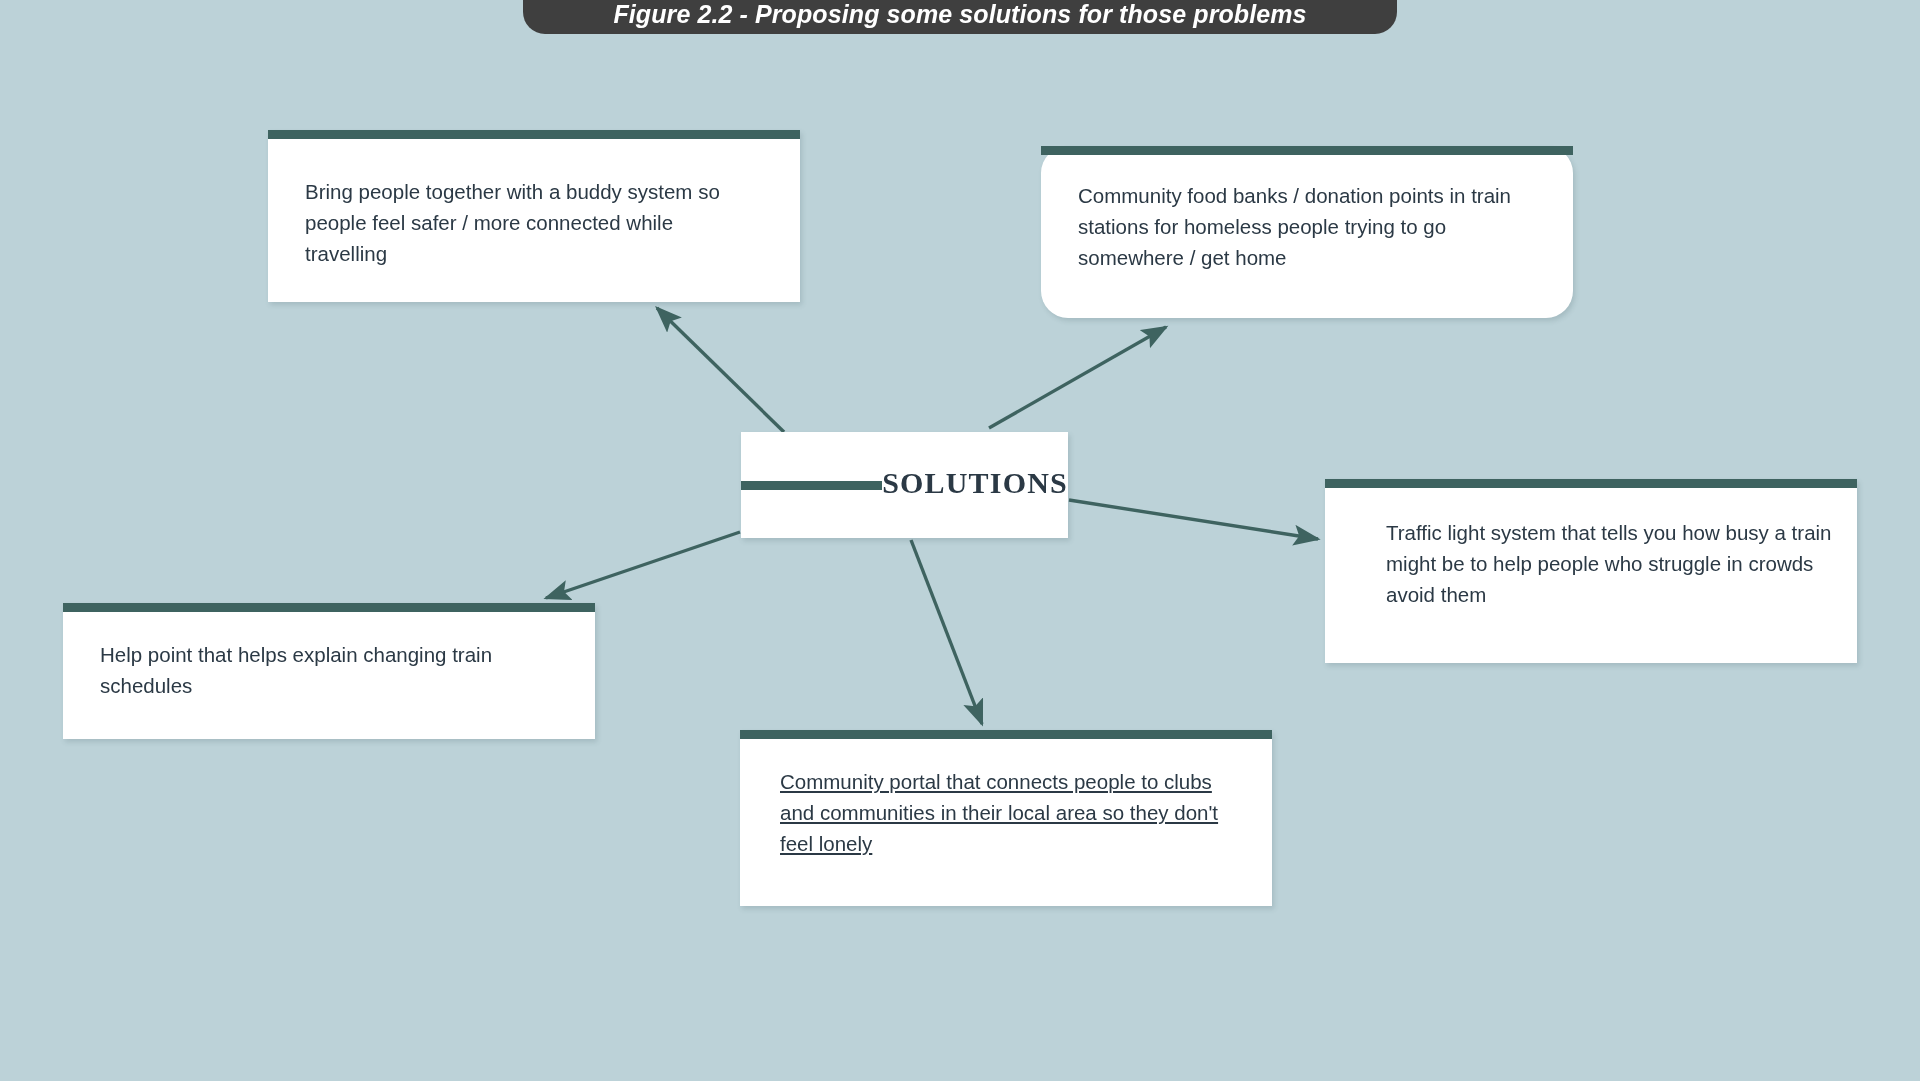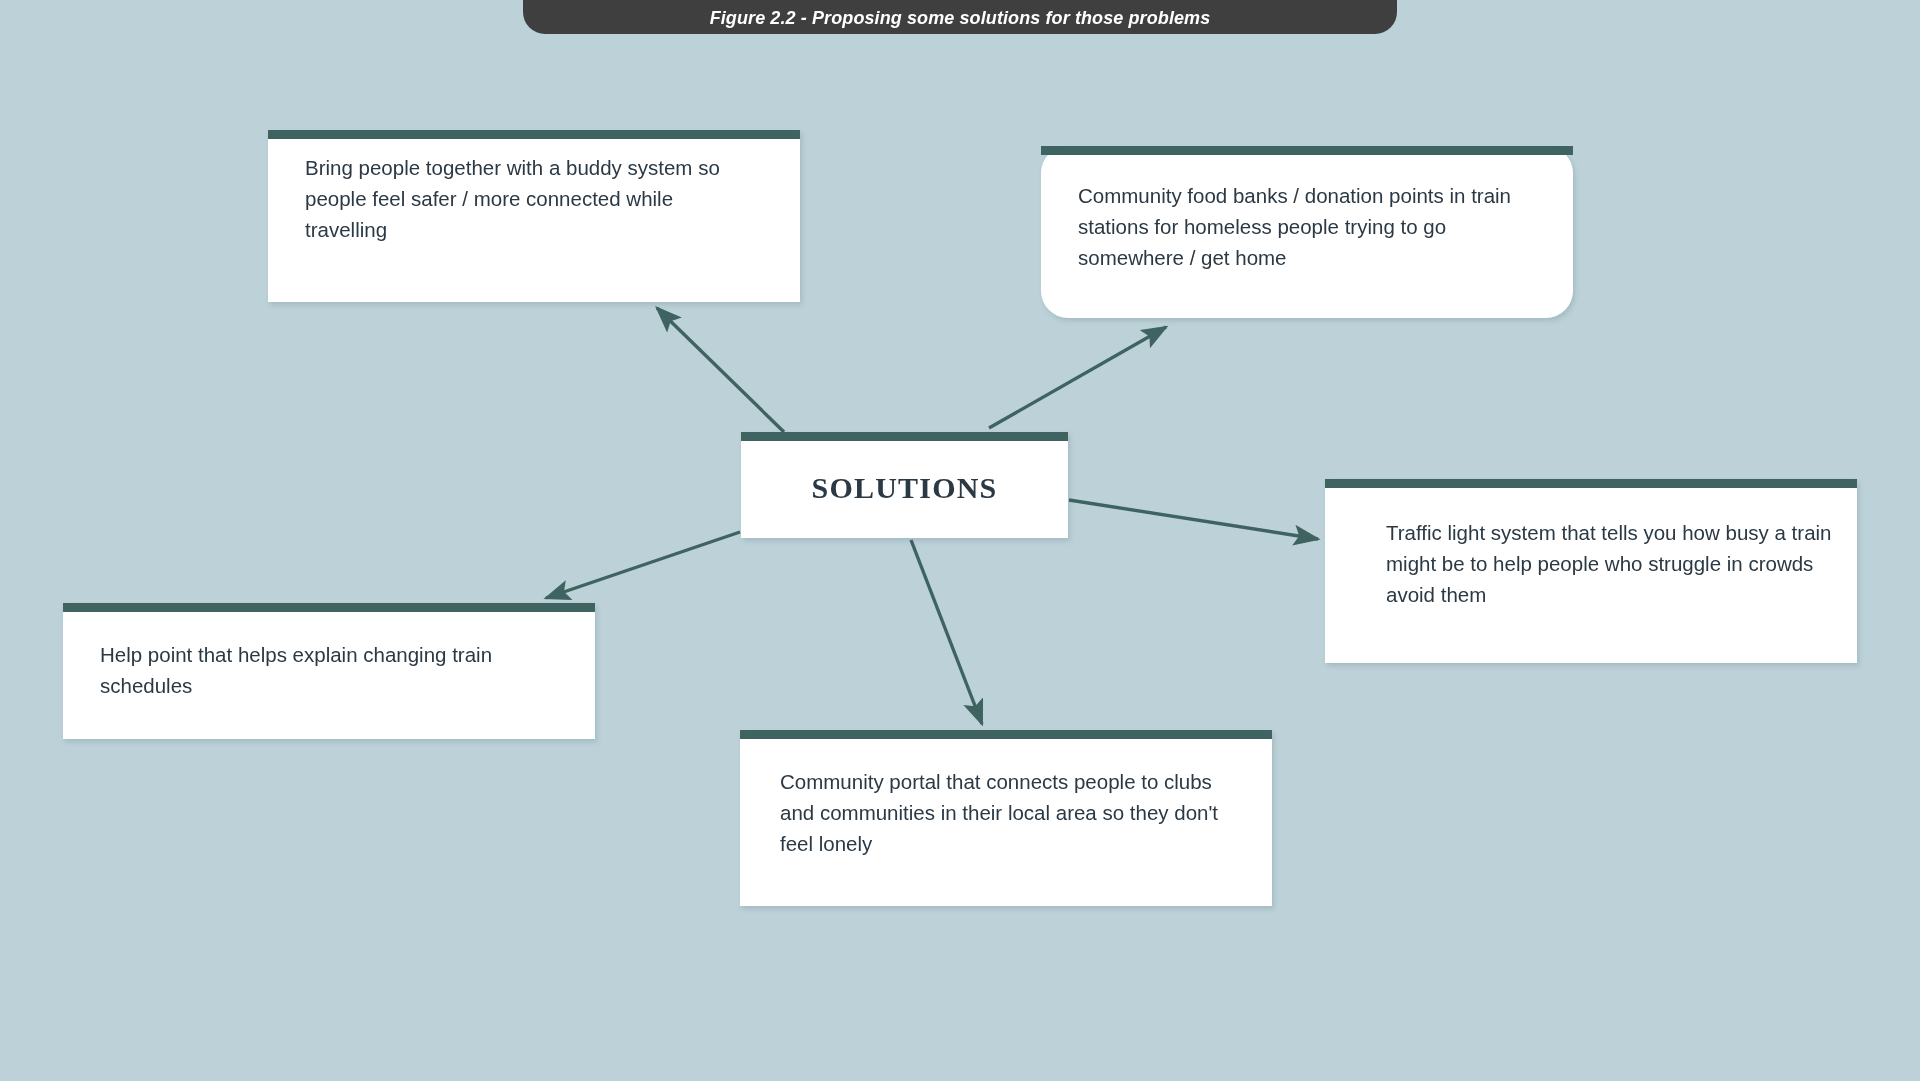--- a/index.html
+++ b/index.html
@@ -36,21 +36,21 @@
     align-items: flex-end;
     justify-content: center;
     box-sizing: border-box;
     padding-bottom: 5px;
     z-index: 20;
   }
   .title-banner .title-text {
     color: #ffffff;
     font-style: italic;
     font-weight: 700;
-    font-size: 18px;
+    font-size: 25px;
     letter-spacing: .1px;
     white-space: nowrap;
     font-family: "Liberation Sans", sans-serif;
   }
 
   
   .arrow-layer {
     position: absolute;
     left: 0; top: 0;
     width: 1920px;
@@ -74,43 +74,44 @@
   }
   .node .node-text {
     color: #2b3945;
     font-size: 20.5px;
     line-height: 31px;
     font-family: "Liberation Sans", sans-serif;
   }
 
   
   #node-buddy-system      { left: 268px;  top: 130px; width: 532px; height: 172px; }
-  #node-buddy-system .node-text      { padding: 13px 0 0 37px; width: 455px; }
+  #node-buddy-system .node-text      { padding: 37px 0 0 37px; width: 455px; }
 
   #node-food-banks        { left: 1041px; top: 146px; width: 532px; height: 172px; border-radius: 27px; }
   #node-food-banks .node-text        { padding: 25px 0 0 37px; width: 455px; }
 
   #node-traffic-light     { left: 1325px; top: 479px; width: 532px; height: 184px; }
   #node-traffic-light .node-text     { padding: 29px 0 0 37px; width: 465px; margin-left: 24px; }
 
   #node-help-point        { left: 63px;   top: 603px; width: 532px; height: 136px; }
   #node-help-point .node-text        { padding: 27px 0 0 37px; width: 455px; }
 
   #node-community-portal  { left: 740px;  top: 730px; width: 532px; height: 176px; }
-  #node-community-portal .node-text  { padding: 27px 0 0 40px; width: 455px; }
+  #node-community-portal .node-text  { padding: 27px 0 0 40px; width: 455px; text-decoration: underline; }
 
   
   #node-solutions {
     left: 741px;
     top: 432px;
     width: 327px;
     height: 106px;
     z-index: 12;
     display: flex;
-    flex-direction: column;
+    flex-direction: row;
+    align-items: center;
   }
   #node-solutions .center-label {
     flex: 1;
     display: flex;
     align-items: center;
     justify-content: center;
     font-family: "Liberation Serif", serif;
     font-weight: 700;
     font-size: 30px;
     letter-spacing: 1.2px;

